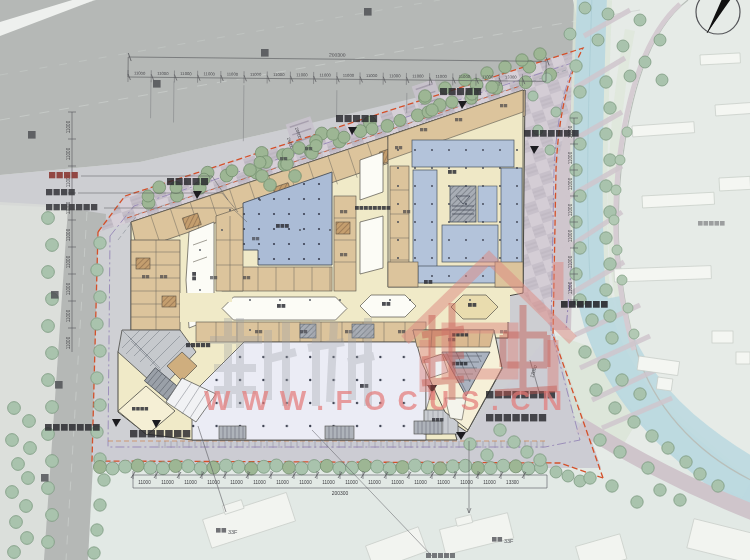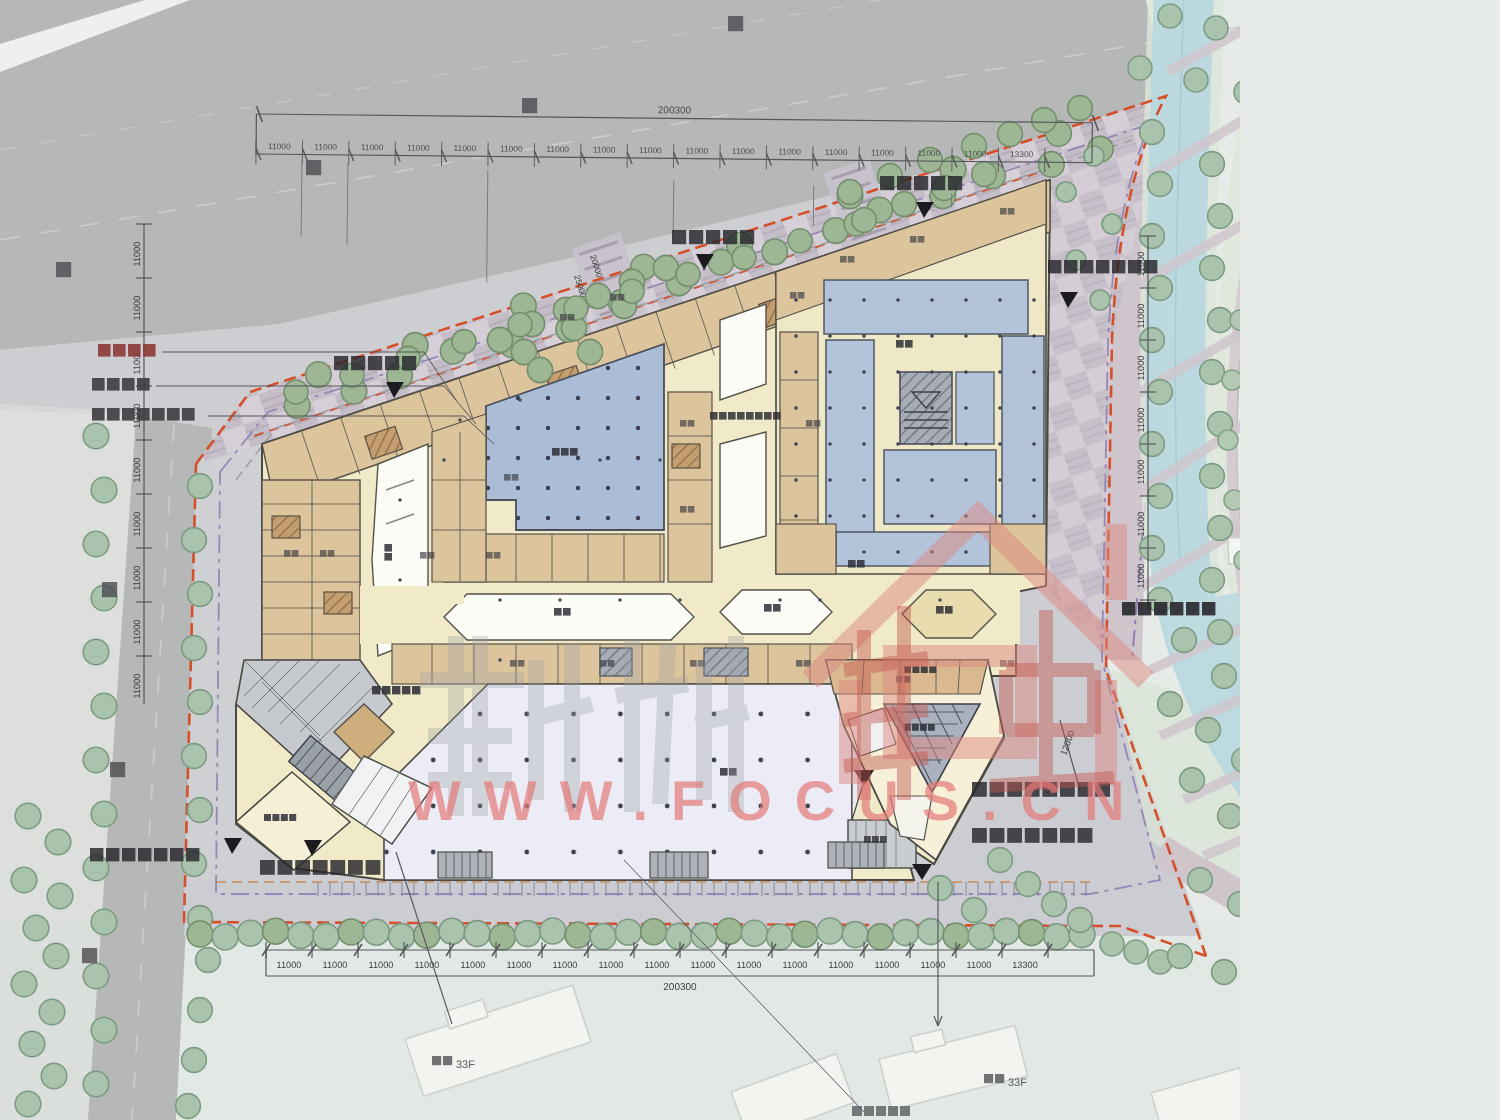--- a/index.html
+++ b/index.html
@@ -1,14 +1,14 @@
 <!DOCTYPE html>
 <html><head><meta charset="utf-8"><style>
 html,body{margin:0;padding:0;background:#e7ece9;font-family:"Liberation Sans",sans-serif;}
-#c{position:relative;width:620px;height:560px;overflow:hidden;}
+#c{position:relative;width:750px;height:560px;overflow:hidden;}
 </style></head><body>
 <div id="c">
 <svg width="750" height="560" viewBox="0 0 750 560">
 <defs>
 <pattern id="check" width="24" height="24" patternUnits="userSpaceOnUse" patternTransform="rotate(-18.5)">
  <rect x="0" y="0" width="12" height="12" fill="#c2bbc5"></rect>
           <rect x="12" y="12" width="12" height="12" fill="#c2bbc5"></rect>
  <path d="M0,4 l12,0 M0,8 l12,0 M12,16 l12,0 M12,20 l12,0" stroke="#b1aab6" stroke-width="1"></path>
 </pattern>
 <pattern id="hbrown" width="4" height="4" patternUnits="userSpaceOnUse" patternTransform="rotate(45)">

